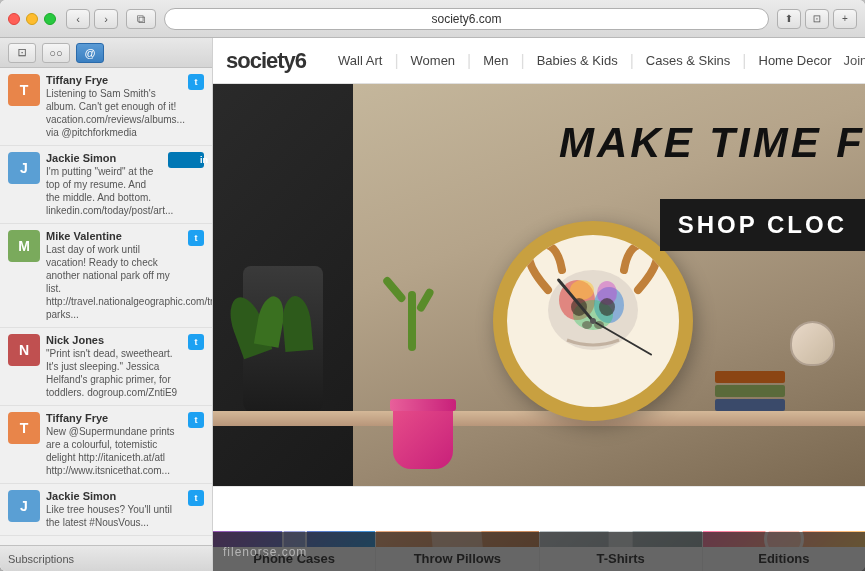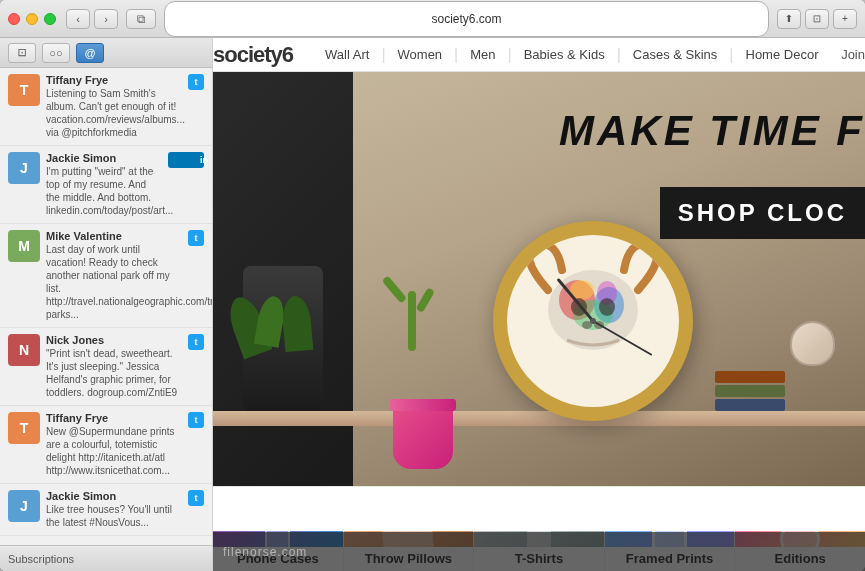--- a/index.html
+++ b/index.html
@@ -10,21 +10,21 @@
 
     .title-bar { height: 38px; background: linear-gradient(to bottom, #ebebeb, #d8d8d8); border-bottom: 1px solid #b8b8b8; display: flex; align-items: center; padding: 0 8px; flex-shrink: 0; }
     .traffic-lights { display: flex; gap: 6px; margin-right: 10px; }
     .traffic-light { width: 12px; height: 12px; border-radius: 50%; }
     .tl-close { background: #ff5f57; border: 1px solid #e0443e; }
     .tl-minimize { background: #febc2e; border: 1px solid #d4a017; }
     .tl-maximize { background: #28c840; border: 1px solid #1aab29; }
     .nav-btns { display: flex; gap: 4px; margin-right: 8px; }
     .nav-btn { width: 24px; height: 20px; background: linear-gradient(to bottom, #f5f5f5, #e0e0e0); border: 1px solid #b0b0b0; border-radius: 4px; display: flex; align-items: center; justify-content: center; cursor: pointer; font-size: 11px; color: #555; }
     .tab-btn { width: 30px; height: 20px; background: linear-gradient(to bottom, #f5f5f5, #e0e0e0); border: 1px solid #b0b0b0; border-radius: 4px; display: flex; align-items: center; justify-content: center; margin-right: 8px; }
-    .address-bar { flex: 1; height: 36px; background: white; border: 1px solid #b0b0b0; border-radius: 11px; display: flex; align-items: center; justify-content: center; font-size: 12px; color: #333; }
+    .address-bar { flex: 1; height: 22px; background: white; border: 1px solid #b0b0b0; border-radius: 11px; display: flex; align-items: center; justify-content: center; font-size: 12px; color: #333; }
     .toolbar-right { display: flex; gap: 4px; margin-left: 8px; }
     .toolbar-btn { width: 24px; height: 20px; background: linear-gradient(to bottom, #f5f5f5, #e0e0e0); border: 1px solid #b0b0b0; border-radius: 4px; display: flex; align-items: center; justify-content: center; font-size: 10px; color: #555; }
 
     
     .browser-body { display: flex; flex: 1; overflow: hidden; }
 
     
     .sidebar { width: 213px; background: #f0f0f0; border-right: 1px solid #d0d0d0; display: flex; flex-direction: column; flex-shrink: 0; overflow: hidden; }
     .sidebar-toolbar { height: 30px; background: linear-gradient(to bottom, #e8e8e8, #d5d5d5); border-bottom: 1px solid #c0c0c0; display: flex; align-items: center; padding: 0 8px; gap: 6px; }
     .sidebar-icon-btn { width: 28px; height: 20px; display: flex; align-items: center; justify-content: center; font-size: 11px; border: 1px solid #b5b5b5; border-radius: 3px; background: linear-gradient(to bottom, #f5f5f5, #e0e0e0); color: #555; }
@@ -38,21 +38,21 @@
     .social-badge { width: 16px; height: 16px; border-radius: 3px; flex-shrink: 0; display: flex; align-items: center; justify-content: center; font-size: 9px; font-weight: bold; color: white; }
     .twitter-badge { background: #1da1f2; }
     .linkedin-badge { background: #0077b5; padding-left: 36px; }
     .sidebar-footer { height: 26px; background: linear-gradient(to bottom, #e8e8e8, #d5d5d5); border-top: 1px solid #c0c0c0; display: flex; align-items: center; padding: 0 8px; }
     .subscriptions-label { font-size: 11px; color: #555; }
 
     
     .main-content { flex: 1; display: flex; flex-direction: column; overflow: hidden; }
 
     
-    .site-header { background: white; border-bottom: 1px solid #e0e0e0; display: flex; align-items: center; padding: 0 0; height: 34px; flex-shrink: 0; gap: 0; }
+    .site-header { background: white; border-bottom: 1px solid #e0e0e0; display: flex; align-items: center; padding: 0 13px; height: 46px; flex-shrink: 0; gap: 0; }
     .site-logo { font-size: 22px; font-weight: bold; color: #333; letter-spacing: -1px; margin-right: 20px; }
     .site-logo span { color: #333; }
     .site-nav { display: flex; align-items: center; gap: 0; flex: 1; }
     .nav-item { font-size: 13px; color: #444; padding: 0 12px; text-decoration: none; white-space: nowrap; }
     .nav-divider { color: #ddd; font-size: 16px; }
     .site-actions { display: flex; align-items: center; gap: 10px; margin-left: auto; }
     .site-action-link { font-size: 13px; color: #555; }
 
     
     .hero { flex: 1; background: #8b5cf6; position: relative; overflow: hidden; min-height: 340px; }
@@ -288,28 +288,20 @@
 
         <div class="product-item">
           <div class="product-img-wrapper">
             <div style="width:100%; height:100%; background: linear-gradient(135deg, #bdc3c7, #95a5a6); display:flex; align-items:center; justify-content:center;">
               <div style="width:40px; height:45px; background:rgba(255,255,255,0.5); clip-path: polygon(20% 0%, 80% 0%, 100% 20%, 80% 25%, 80% 100%, 20% 100%, 20% 25%, 0% 20%);"></div>
             </div>
           </div>
           <div class="product-label">T-Shirts</div>
         </div>
 
-        <div class="product-item">
-          <div class="product-img-wrapper">
-            <div style="width:100%; height:100%; background: linear-gradient(135deg, #74b9ff, #a29bfe); display:flex; align-items:center; justify-content:center;">
-              <div style="width:35px; height:42px; background:rgba(255,255,255,0.5); border:3px solid rgba(255,255,255,0.8); border-radius:2px;"></div>
-            </div>
-          </div>
-          <div class="product-label">Framed Prints</div>
-        </div>
 
         <div class="product-item">
           <div class="product-img-wrapper">
             <div style="width:100%; height:100%; background: linear-gradient(135deg, #fd79a8, #fdcb6e); display:flex; align-items:center; justify-content:center;">
               <div style="width:40px; height:40px; border-radius:50%; background:rgba(255,255,255,0.4); border:3px solid rgba(255,255,255,0.7);"></div>
             </div>
           </div>
           <div class="product-label">Editions</div>
         </div>
 

